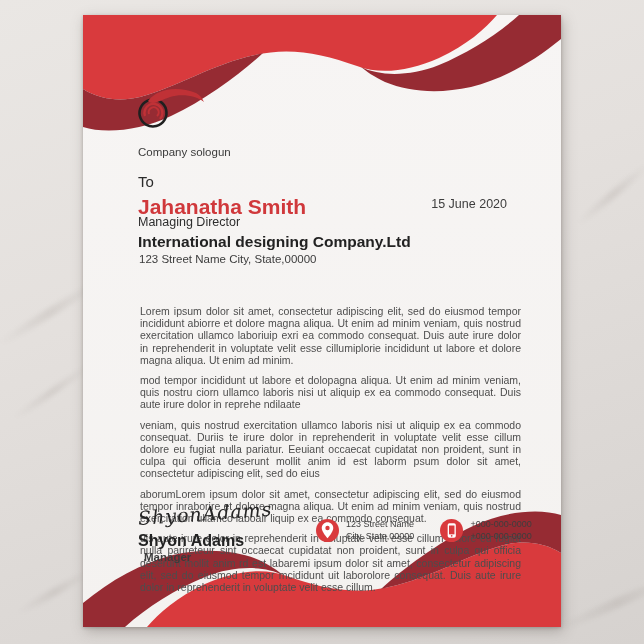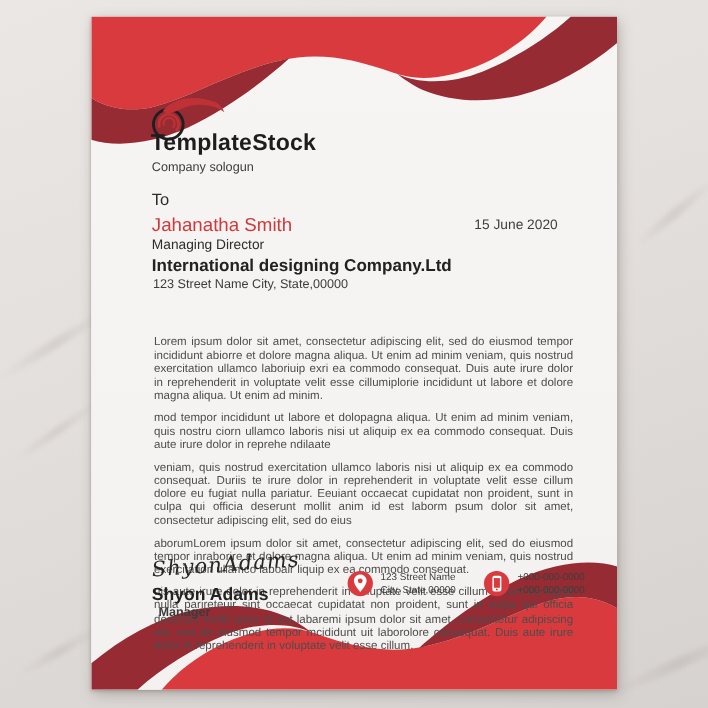--- a/index.html
+++ b/index.html
@@ -11,21 +11,21 @@
   .paper{position:absolute;left:83px;top:15px;width:478px;height:612px;
          background:linear-gradient(180deg,#f7f5f4 0%,#f4f2f0 100%);
          box-shadow:2px 4px 12px rgba(90,80,75,.35),0 1px 3px rgba(90,80,75,.3);}
   .wave{position:absolute;left:0;width:478px;height:150px;display:block;}
   .wave.top{top:0;}
   .wave.bottom{bottom:0;}
   .abs{position:absolute;}
   .brand-name{font-size:21px;font-weight:700;color:#1d1d1d;letter-spacing:.2px;}
   .tagline{font-size:11.5px;color:#3b3b3b;}
   .to-label{font-size:15px;color:#2b2b2b;}
-  .recipient-name{font-size:17px;font-weight:400;}
+  .recipient-name{font-size:21px;font-weight:700;}
   .recipient-title{font-size:12.5px;color:#2e2e2e;}
   .date{font-size:12.5px;color:#3d3d3d;}
   .company-line{font-size:15.5px;font-weight:700;color:#222;}
   .company-address{font-size:11.5px;color:#3c3c3c;}
   .body-text{font-size:10.5px;line-height:12.2px;color:#4d4d4d;text-align:justify;margin-top:28px;}
   .body-text p{margin:0 0 8px 0;}
   .sig-script{font-family:"DejaVu Serif",serif;font-style:italic;font-size:19px;color:#262626;
               transform:rotate(-4deg);transform-origin:left center;letter-spacing:1px;}
   .sig-name{font-size:16px;font-weight:700;color:#222;margin-top:3px;}
   .sig-title{font-size:11.5px;color:#3c3c3c;margin:1px 0 0 6px;font-weight:bold;}
@@ -64,21 +64,20 @@
 
     <div class="abs logo" style="left:53px;top:70px;width:72px;height:48px;">
       <svg width="72" height="48" viewBox="0 0 72 48">
         <ellipse cx="17" cy="28" rx="13.5" ry="13.5" fill="none" stroke="#1f1f1f" stroke-width="2.6" transform="rotate(-14 17 28)"></ellipse>
         <path d="M9,31 A9,9 0 1,1 24,34" fill="none" stroke="#c03136" stroke-width="2.4"></path>
         <path d="M13,29 A5,5 0 1,1 21,31" fill="none" stroke="#c03136" stroke-width="2"></path>
         <path d="M12,16 C22,3 42,1 60,8 C64,10 66,13 68,17 C61,11 46,8 34,12 C25,15 17,21 12,16 Z" fill="#c03136"></path>
       </svg>
     </div>
 
-    <div class="abs brand-name" style="left:54px;top:103px;">TemplateStock</div>
     <div class="abs tagline" style="left:55px;top:131px;">Company sologun</div>
 
     <div class="abs to-label" style="left:55px;top:158px;">To</div>
     <div class="abs recipient-name" style="left:55px;top:180px;color:#d0383b;">Jahanatha Smith</div>
     <div class="abs recipient-title" style="left:55px;top:200px;">Managing Director</div>
     <div class="abs date" style="right:54px;top:182px;">15 June 2020</div>
 
     <div class="abs company-line" style="left:55px;top:218px;">International designing Company.Ltd</div>
     <div class="abs company-address" style="left:56px;top:238px;">123 Street Name City, State,00000</div>
 

